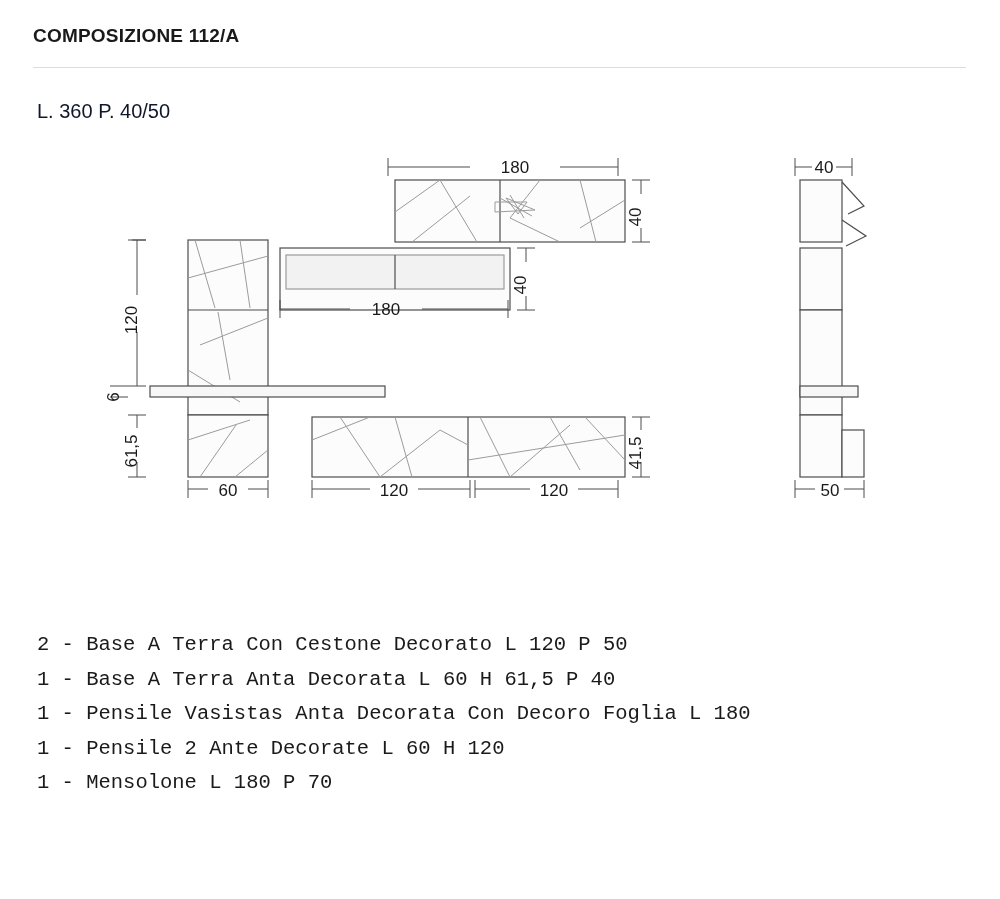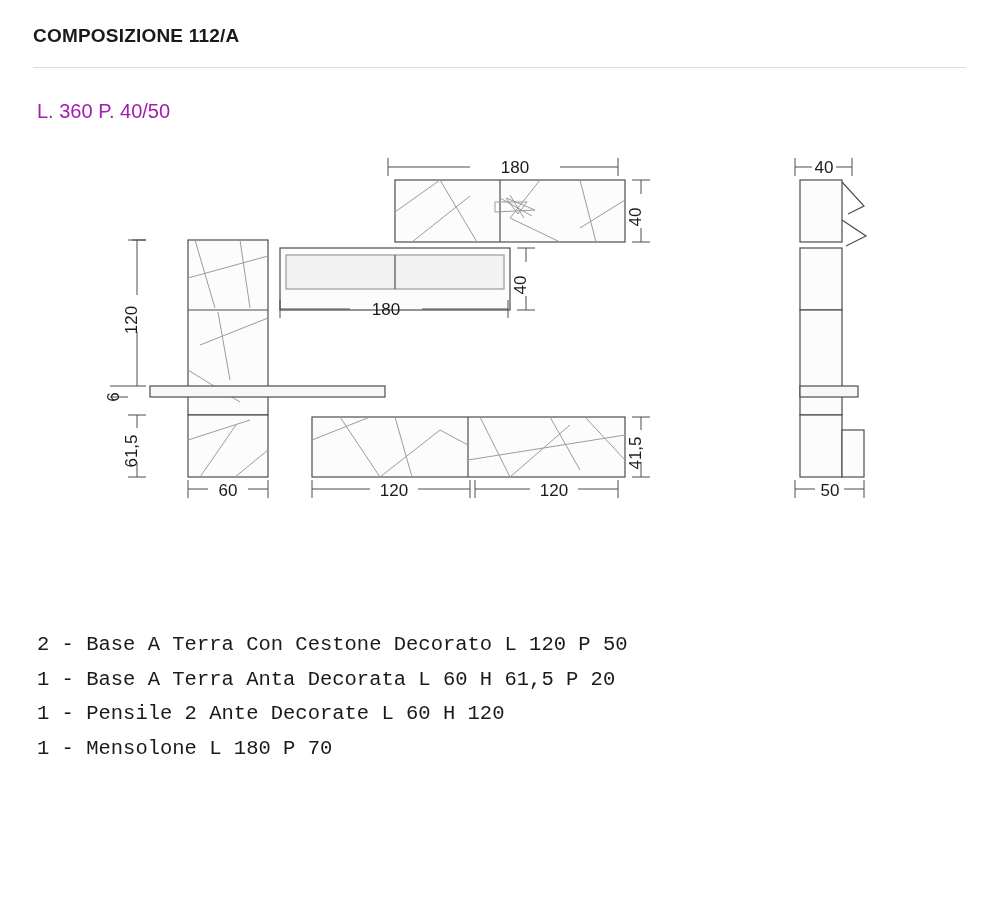--- a/index.html
+++ b/index.html
@@ -36,21 +36,21 @@
     width: 933px;
     height: 1px;
     background: #dcdcdc;
   }
   .subtitle {
     position: absolute;
     left: 37px;
     top: 100px;
     font-size: 20px;
     font-weight: normal;
-    color: #a21caf;
+    color: #0f172a;
   }
   .drawing {
     position: absolute;
     left: 0;
     top: 140px;
     width: 1000px;
     height: 400px;
     margin-left: 40px;
   }
   .legend {
@@ -231,18 +231,19 @@
         <text x="354" y="356" text-anchor="middle">120</text>
         <text x="514" y="356" text-anchor="middle">120</text>
         <text x="784" y="33" text-anchor="middle">40</text>
         <text x="790" y="356" text-anchor="middle">50</text>
       </g>
     </svg>
   </div>
 
   <div class="legend">
     <div class="legend-item">2 - Base A Terra Con Cestone Decorato L 120 P 50</div>
-    <div class="legend-item">1 - Base A Terra Anta Decorata L 60 H 61,5 P 20</div>
+    <div class="legend-item">1 - Base A Terra Anta Decorata L 60 H 61,5 P 40</div>
+    <div class="legend-item">1 - Pensile Vasistas Anta Decorata Con Decoro Foglia L 180</div>
     <div class="legend-item">1 - Pensile 2 Ante Decorate L 60 H 120</div>
     <div class="legend-item">1 - Mensolone L 180 P 70</div>
   </div>
 
 </div>
 
 </body></html>

